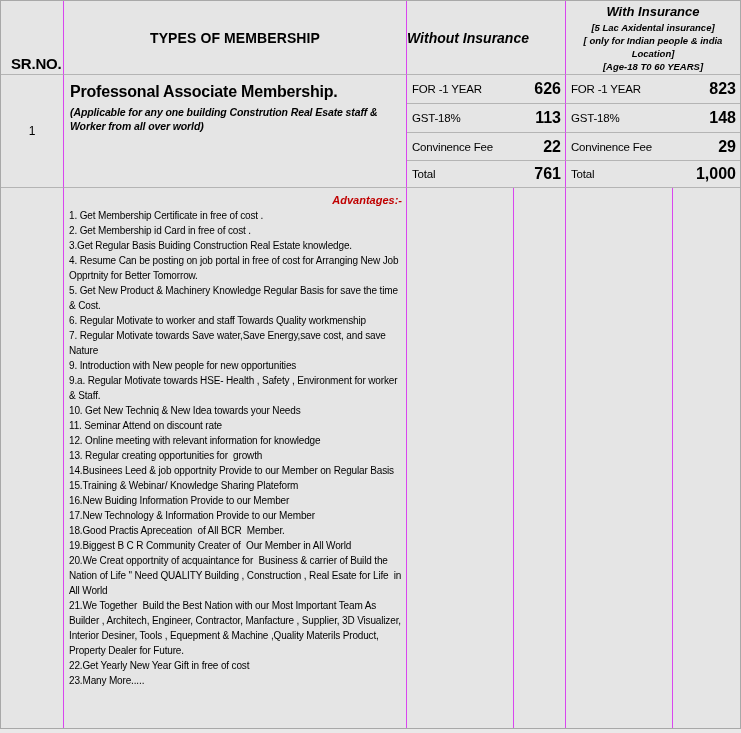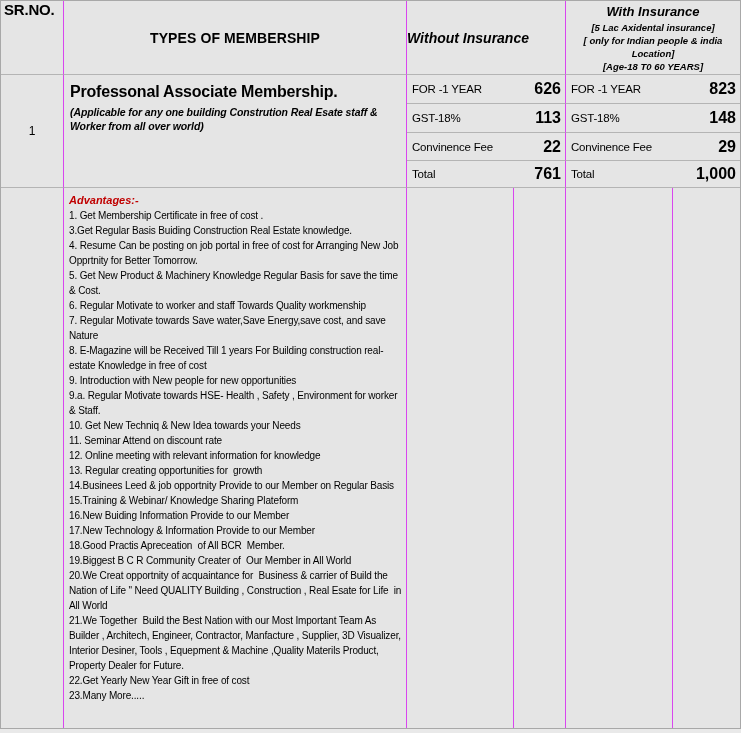--- a/index.html
+++ b/index.html
@@ -6,22 +6,22 @@
   html,body { width:741px; height:733px; background:#ffffff; }
   body { font-family:"Liberation Sans", sans-serif; color:#000; position:relative; overflow:hidden; }
 
   .table { position:absolute; left:0; top:0; width:741px; height:729px;
            border:1px solid #a8a8a8; background:#fff; }
   .cell { position:absolute; overflow:hidden; background:#e5e5e5; }
   .br { border-right:1px solid #d946ef; }
   .bb { border-bottom:1px solid #b4b4b4; }
 
   
-  .h-srno   { left:0;   top:0; width:63px;  height:74px; display:flex; align-items:flex-start;
-              font-weight:bold; font-size:15px; padding:0 2px 2px 3px; letter-spacing:-0.2px; }
+  .h-srno   { left:0;   top:0; width:63px;  height:74px; display:flex; align-items:flex-end;
+              font-weight:bold; font-size:15px; padding:0 2px 2px 10px; letter-spacing:-0.2px; }
   .h-types  { left:63px; top:0; width:343px; height:74px; display:flex; align-items:center;
               justify-content:center; font-weight:bold; font-size:14px; letter-spacing:0.1px; }
   .h-wo     { left:406px; top:0; width:159px; height:74px; display:flex; align-items:center;
               font-weight:bold; font-style:italic; font-size:14px; }
   .h-wi     { left:565px; top:0; width:174px; height:74px; text-align:center; padding:1px 4px 0 4px; }
   .h-wi .t  { font-weight:bold; font-style:italic; font-size:13px; line-height:19px; }
   .h-wi .s  { font-weight:bold; font-style:italic; font-size:9.5px; line-height:13px; }
 
   
   .c-num    { left:0; top:74px; width:63px; height:113px; display:flex; align-items:center;
@@ -115,29 +115,29 @@
     <span class="lbl">Convinence Fee</span>
     <span class="val">29</span>
   </div>
   <div class="cell price colWI pr4 bb">
     <span class="lbl">Total</span>
     <span class="val">1,000</span>
   </div>
 
   <div class="cell b-a br"></div>
   <div class="cell b-b br">
-    <div class="adv-head" id="adv-head" style="color: rgb(192, 0, 0);">Advantages:-</div>
+    <div class="adv-head" id="adv-head" style="color: rgb(192, 0, 0); text-align: right;">Advantages:-</div>
     <div id="advantages-list">
         <div class="adv-item">1. Get Membership Certificate in free of cost .</div>
+        <div class="adv-item">2. Get Membership id Card in free of cost .</div>
         <div class="adv-item">3.Get Regular Basis Buiding Construction Real Estate knowledge.</div>
         <div class="adv-item">4. Resume Can be posting on job portal in free of cost for Arranging New Job Opprtnity for Better Tomorrow.</div>
         <div class="adv-item">5. Get New Product &amp; Machinery Knowledge Regular Basis for save the time &amp; Cost.</div>
         <div class="adv-item">6. Regular Motivate to worker and staff Towards Quality workmenship</div>
         <div class="adv-item">7. Regular Motivate towards Save water,Save Energy,save cost, and save Nature</div>
-        <div class="adv-item">8. E-Magazine will be Received Till 1 years For Building construction real-estate Knowledge in free of cost</div>
         <div class="adv-item">9. Introduction with New people for new opportunities</div>
         <div class="adv-item">9.a. Regular Motivate towards HSE- Health , Safety , Environment for worker &amp; Staff.</div>
         <div class="adv-item">10. Get New Techniq &amp; New Idea towards your Needs</div>
         <div class="adv-item">11. Seminar Attend on discount rate</div>
         <div class="adv-item">12. Online meeting with relevant information for knowledge</div>
         <div class="adv-item">13. Regular creating opportunities for  growth</div>
         <div class="adv-item">14.Businees Leed &amp; job opportnity Provide to our Member on Regular Basis</div>
         <div class="adv-item">15.Training &amp; Webinar/ Knowledge Sharing Plateform</div>
         <div class="adv-item">16.New Buiding Information Provide to our Member</div>
         <div class="adv-item">17.New Technology &amp; Information Provide to our Member</div>

